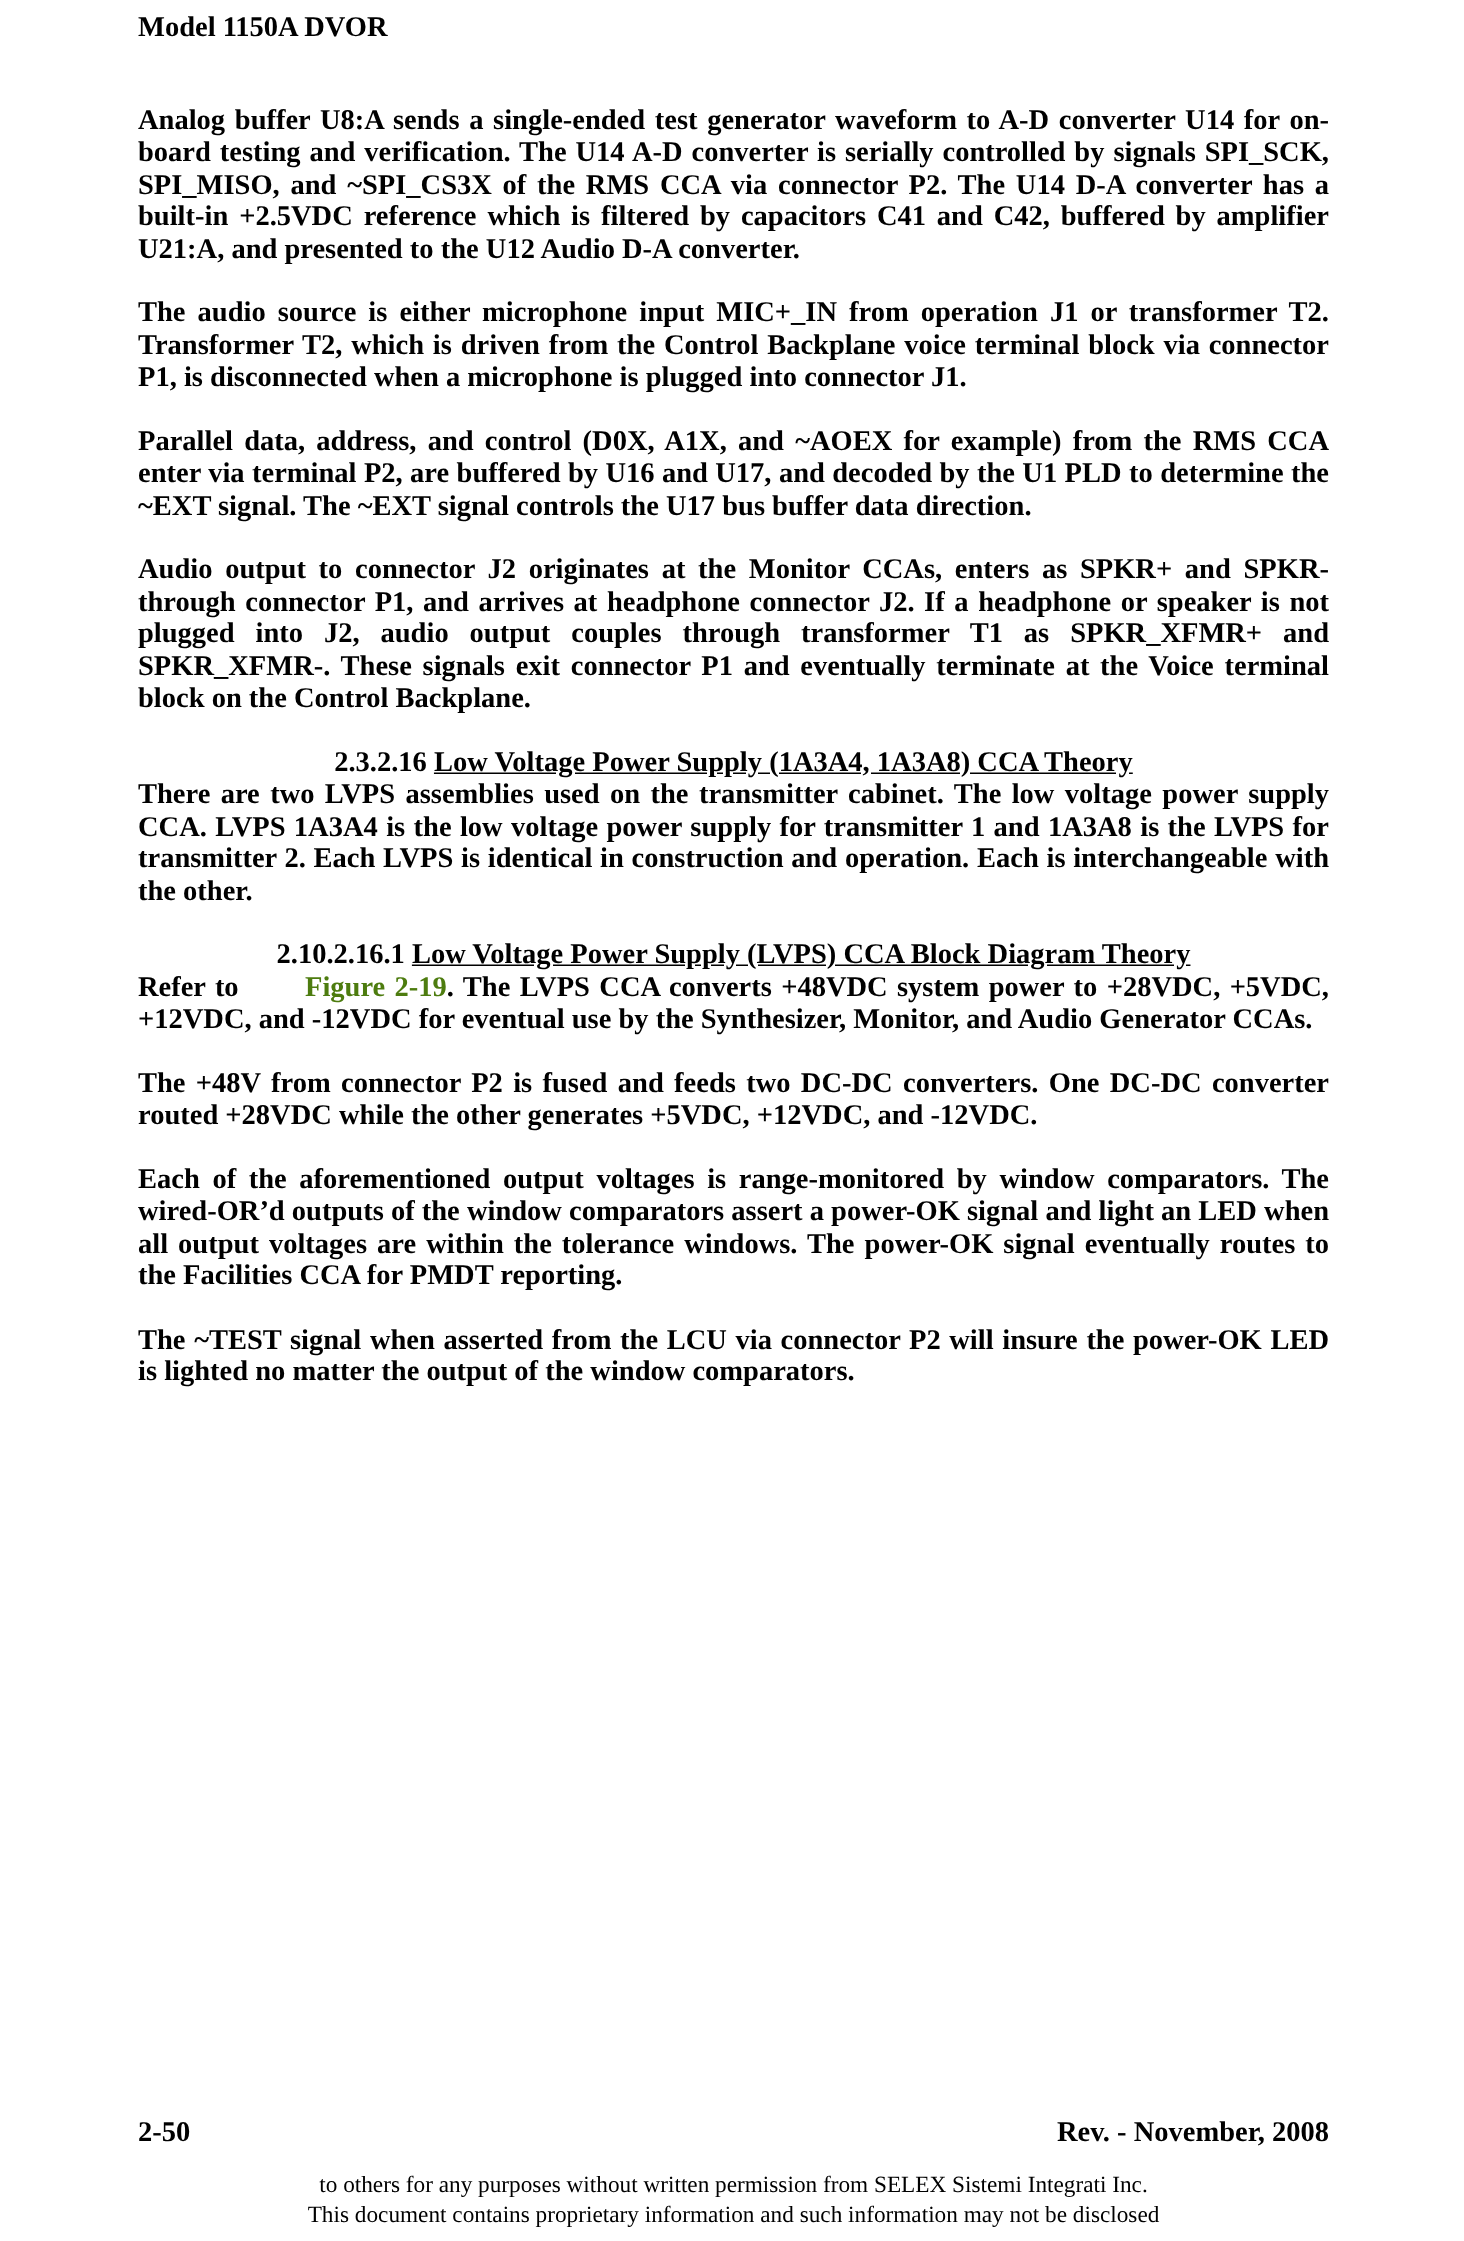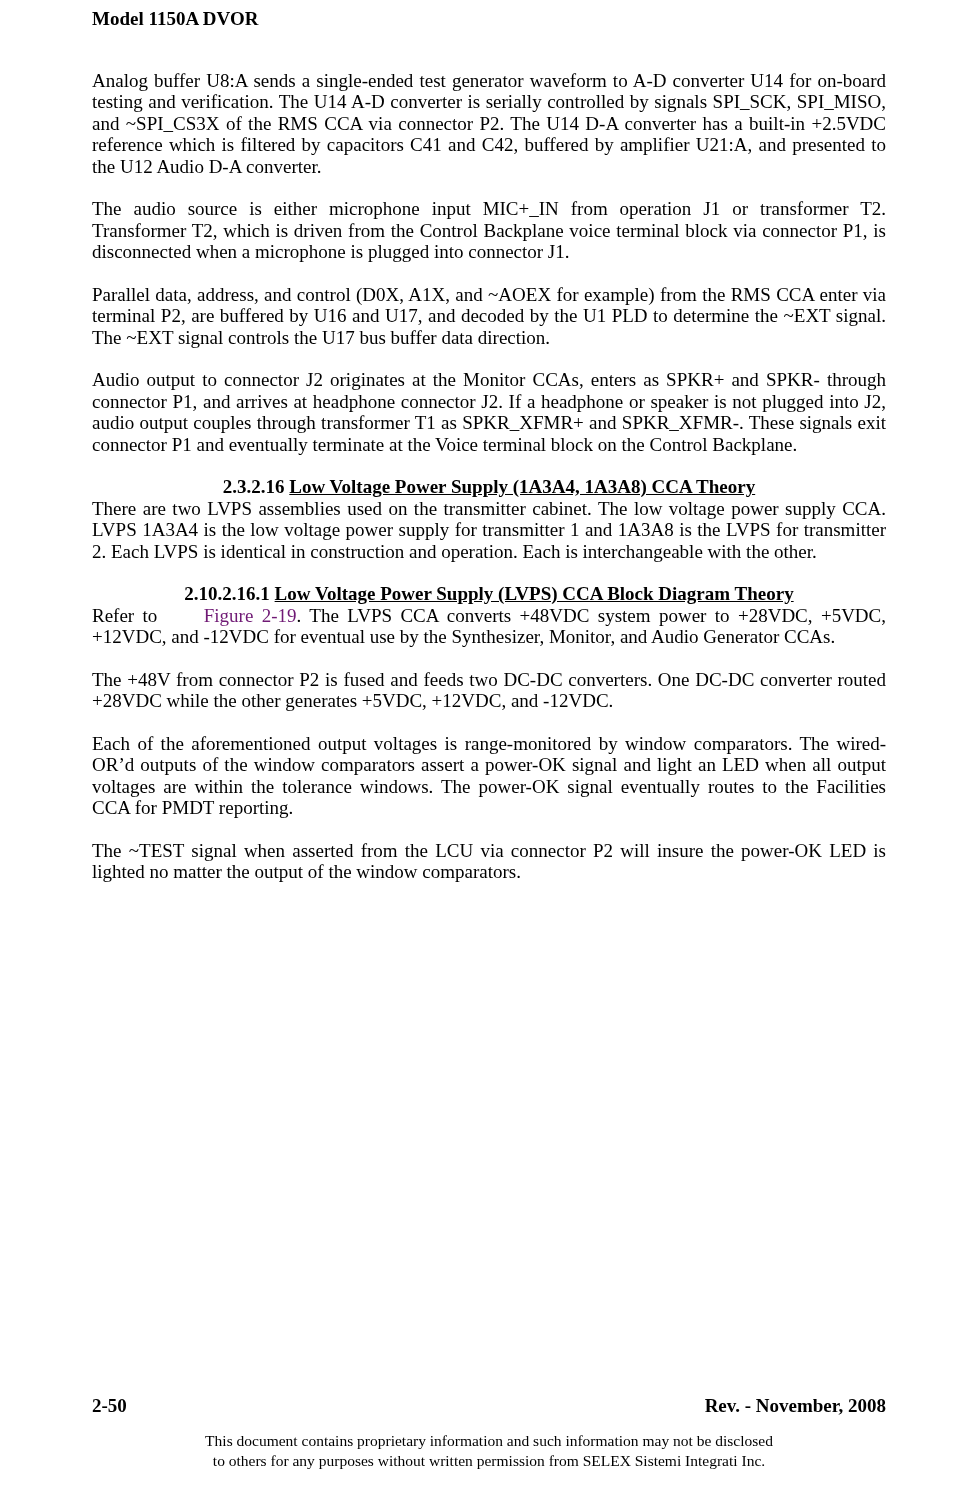--- a/index.html
+++ b/index.html
@@ -17,40 +17,41 @@
     padding: 8px 30px 0 32px;
     overflow: hidden;
   }
   .doc-header {
     font-weight: bold;
     margin: 0 0 40px 0;
   }
   .body-p {
     margin: 0 0 21px 0;
     text-align: justify;
+    font-weight: bold;
   }
   .body-p.last { margin-bottom: 0; }
   .heading {
     font-weight: bold;
     margin: 0;
     text-align: center;
   }
   .h-num { text-decoration: none; }
   .h-title { text-decoration: underline; }
   .figure-link {
-    color: #701a75;
+    color: #4d7c0f;
     text-decoration: none;
     cursor: pointer;
     margin-left: 38px;
   }
   .footer {
     position: absolute;
     left: 32px;
     right: 30px;
-    bottom: 24px;
+    bottom: 8px;
   }
   .footer-row {
     display: flex;
     justify-content: space-between;
     font-weight: bold;
     font-size: 19px;
   }
   .footer-notice {
     text-align: center;
     font-size: 15.5px;
@@ -85,18 +86,18 @@
 
   <p class="body-p">The ~TEST signal when asserted from the LCU via connector P2 will insure the power-OK LED is lighted no matter the output of the window comparators.</p>
 
 
   <div class="footer">
     <div class="footer-row">
       <span>2-50</span>
       <span>Rev. -  November, 2008</span>
     </div>
     <div class="footer-notice">
+      <div>to others for any purposes without written permission from SELEX Sistemi Integrati Inc.</div>
       <div>This document contains proprietary information and such information may not be disclosed</div>
-      <div>to others for any purposes without written permission from SELEX Sistemi Integrati Inc.</div>
     </div>
   </div>
 
 </div>
 
 </body></html>

